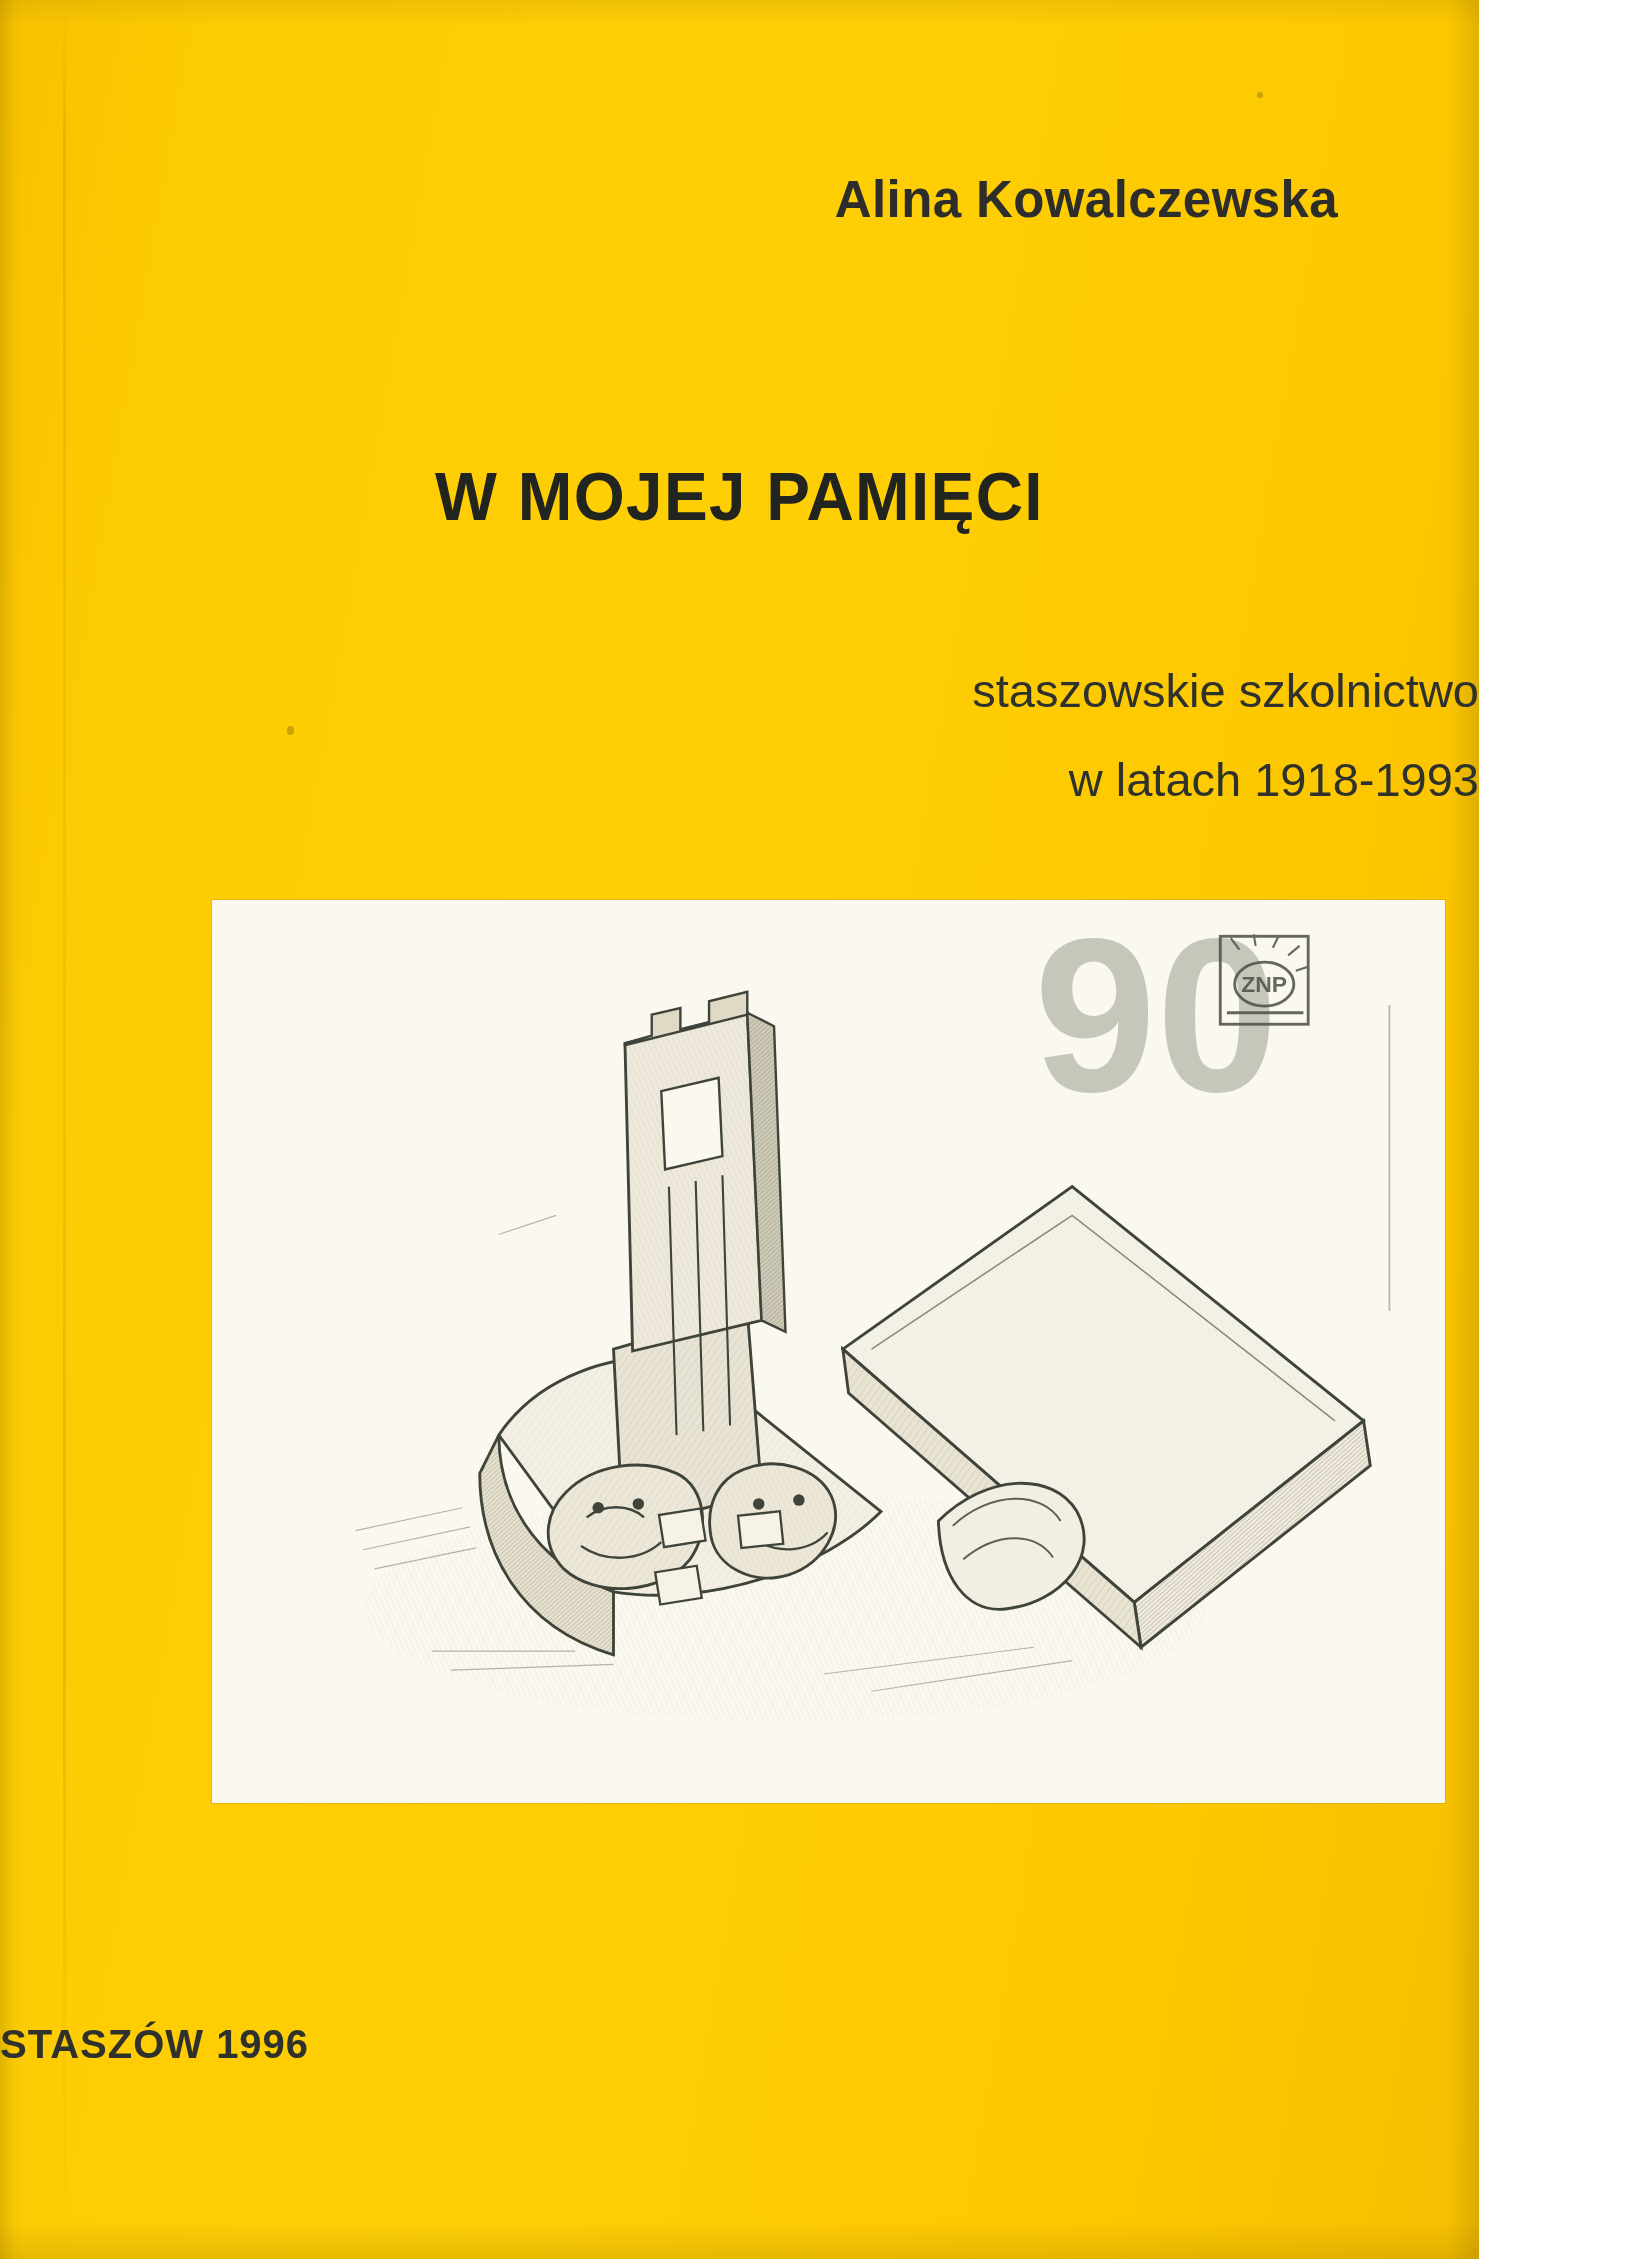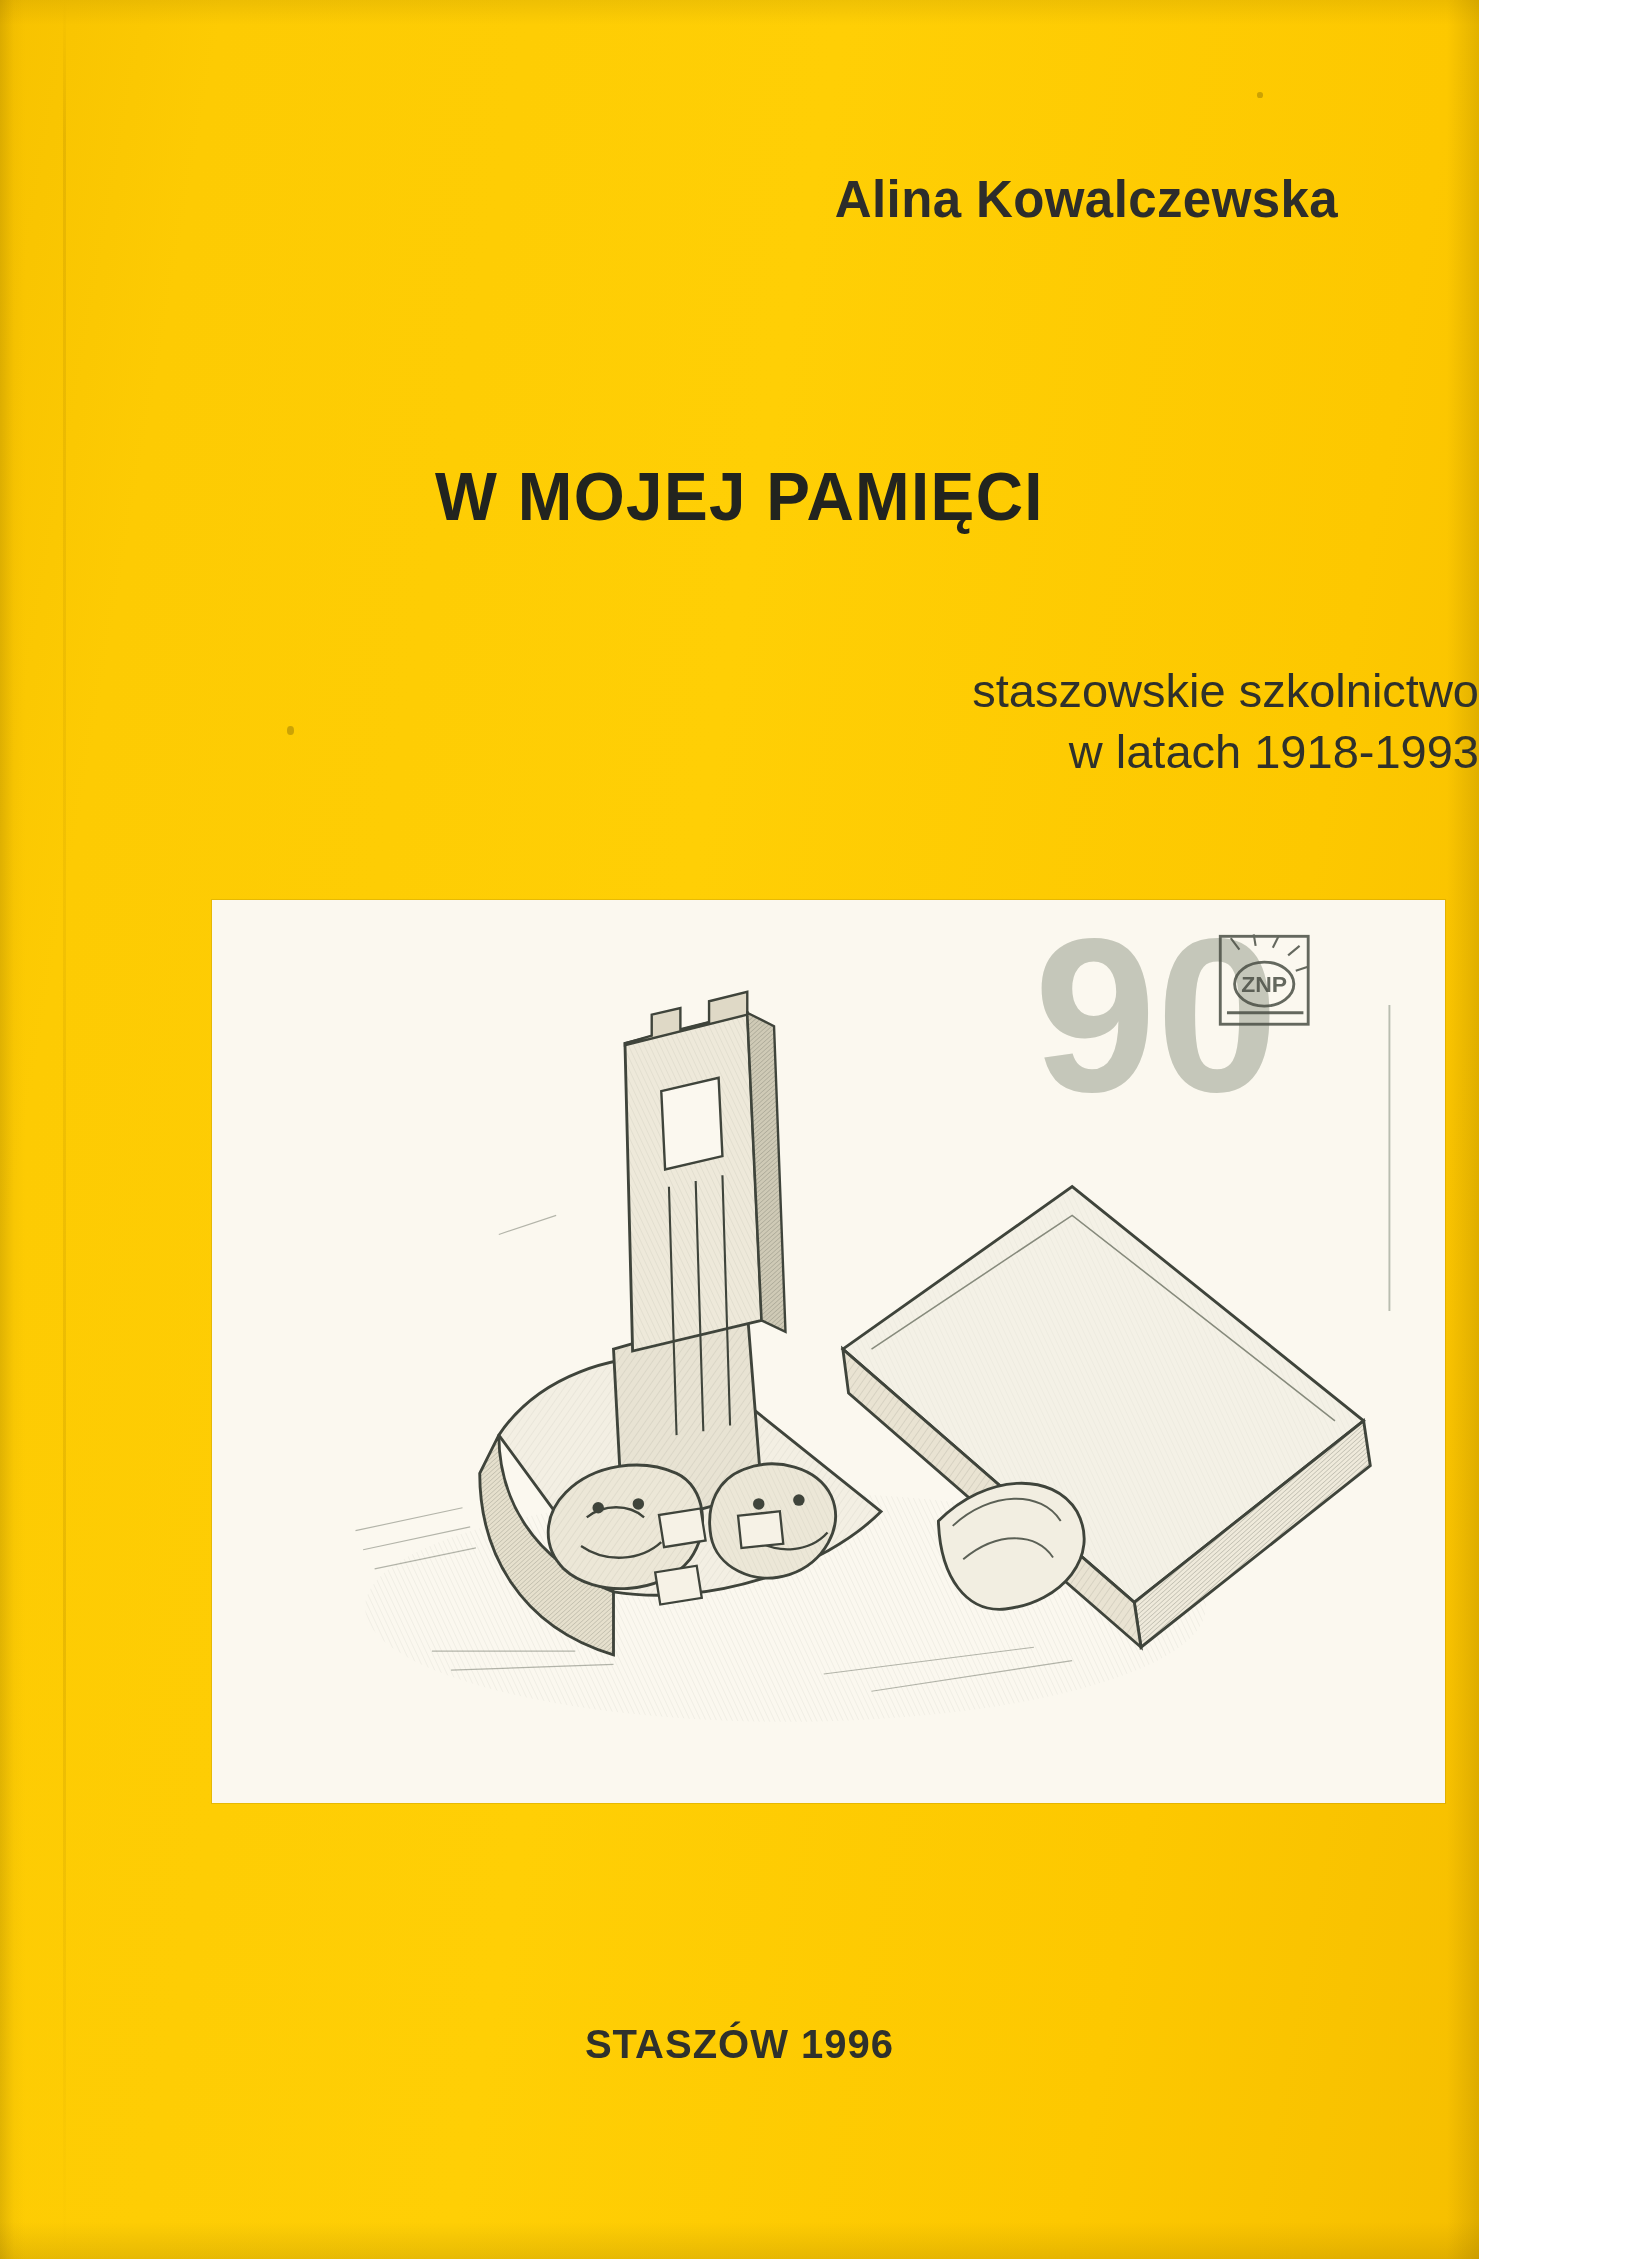--- a/index.html
+++ b/index.html
@@ -94,41 +94,40 @@
   .subtitle {
     position: absolute;
     top: 660px;
     left: 0;
     width: 100%;
     text-align: right;
     color: #2f312c;
     font-size: 47px;
     line-height: 1.30;
   }
-  .subtitle .line2 { display: block; }
+  .subtitle .line2 { display: block; margin-top: 28px; }
 
   .illustration {
     position: absolute;
     left: 212px;
     top: 900px;
     width: 1233px;
     height: 903px;
     background: #fbf8ef;
     box-shadow: 0 0 0 1px rgba(120,95,10,0.18);
     overflow: hidden;
   }
 
   .illustration svg { display: block; width: 100%; height: 100%; }
 
   .imprint {
     position: absolute;
     bottom: 193px;
     left: 0;
     width: 100%;
-    text-align: center;
     color: #2f312c;
     font-size: 40px;
     font-weight: bold;
     letter-spacing: 1px;
     margin-top: 21px;
   }
 </style>
 </head>
 <body>
 

